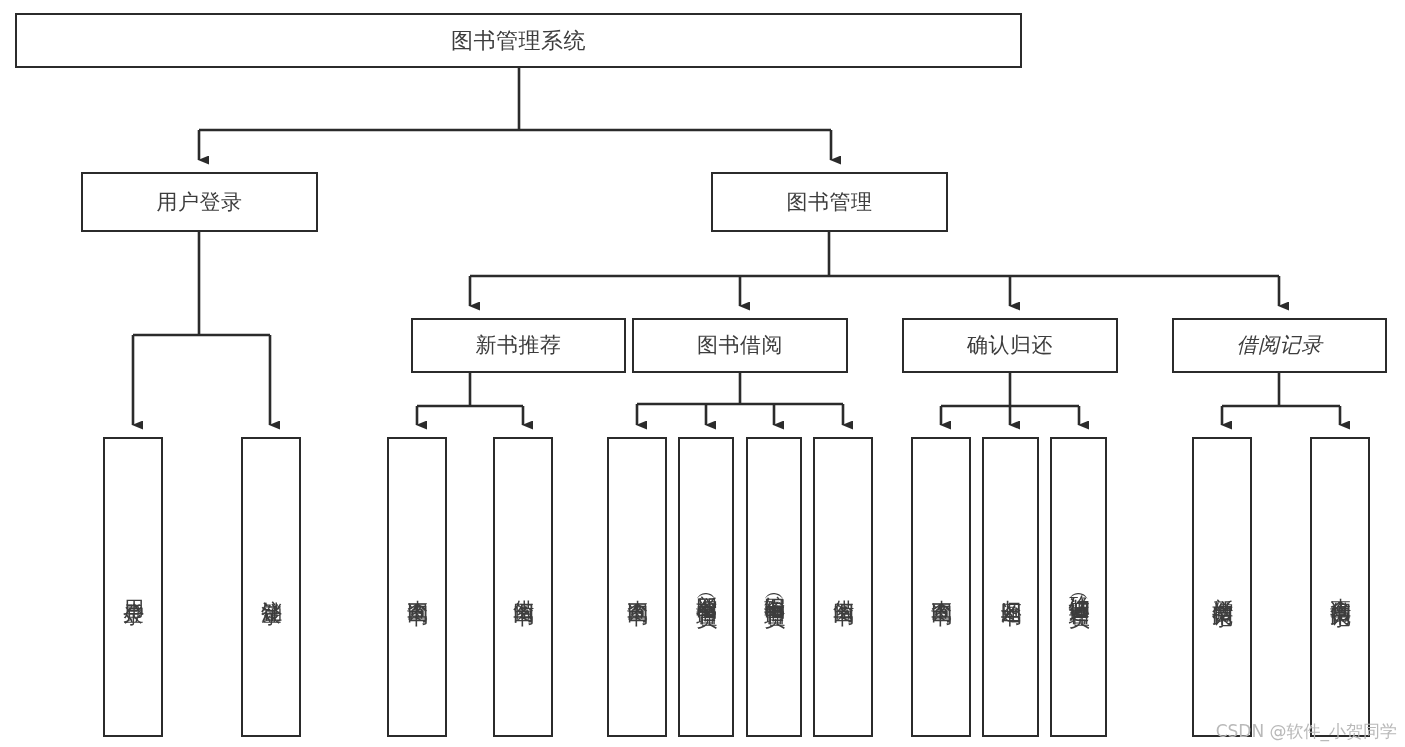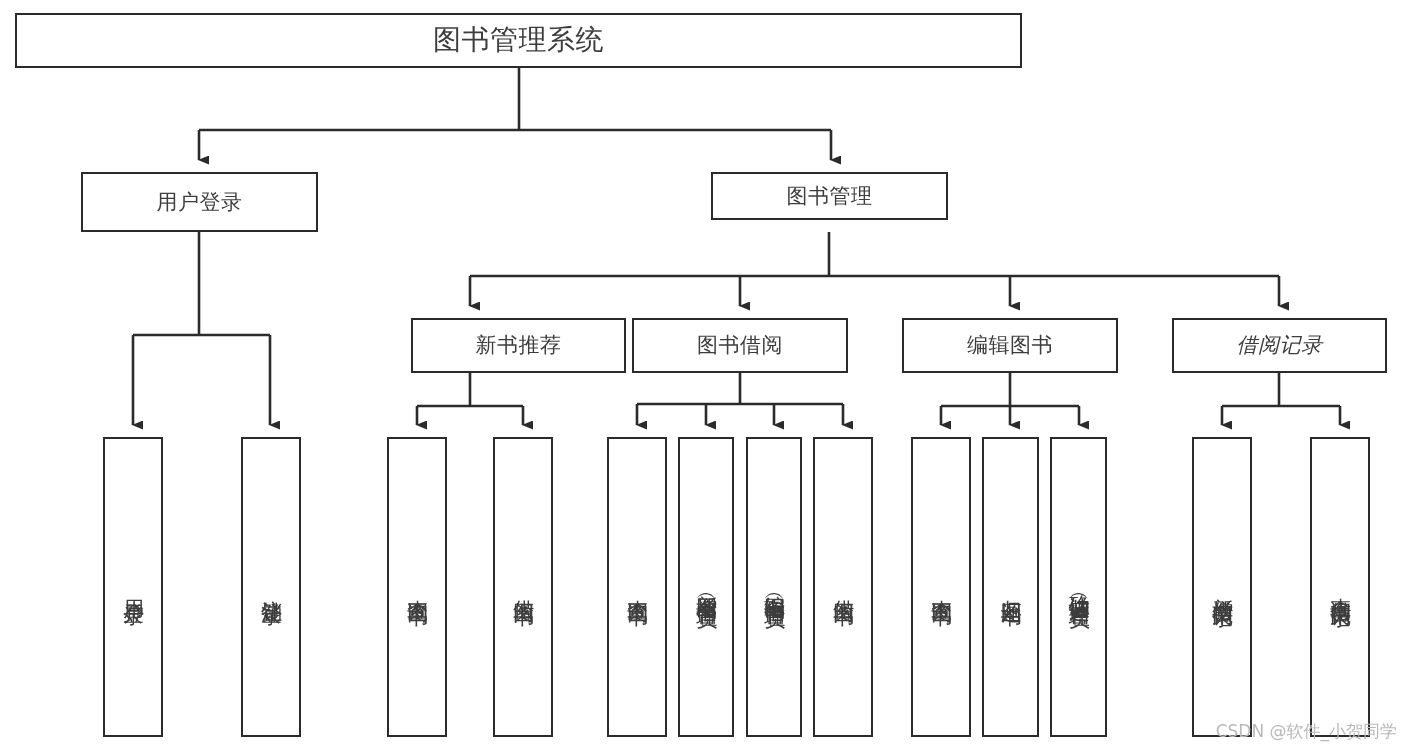--- a/index.html
+++ b/index.html
@@ -23,21 +23,21 @@
   }
   .node .lbl{
     display:block;
     line-height:1.08;
     letter-spacing:0.5px;
     white-space:pre;
     text-align:center;
   }
   
   .h-node .lbl{font-size:21px;}
-  .root .lbl{font-size:28px;}
+  .root .lbl{font-size:22px;}
 
   
   .v-node{align-items:center;justify-content:center;}
   .v-node .lbl{
     writing-mode:vertical-rl;
     text-orientation:upright;
     font-size:21px;
     letter-spacing:2px;
     line-height:1.02;
   }
@@ -109,32 +109,32 @@
     </g>
   </svg>
 
   <div class="node h-node root" style="left:15px;top:13px;width:1007px;height:55px;">
     <span class="lbl">图书管理系统</span>
   </div>
 
   <div class="node h-node" style="left:81px;top:172px;width:237px;height:60px;">
     <span class="lbl">用户登录</span>
   </div>
-  <div class="node h-node" style="left:711px;top:172px;width:237px;height:48px;">
+  <div class="node h-node" style="left:711px;top:172px;width:237px;height:60px;">
     <span class="lbl">图书管理</span>
   </div>
 
   <div class="node h-node" style="left:376px;top:318px;width:215px;height:55px;margin-left:35px;">
     <span class="lbl">新书推荐</span>
   </div>
   <div class="node h-node" style="left:632px;top:318px;width:216px;height:55px;justify-content:center;">
     <span class="lbl">图书借阅</span>
   </div>
   <div class="node h-node" style="left:902px;top:318px;width:216px;height:55px;">
-    <span class="lbl">编辑图书</span>
+    <span class="lbl">确认归还</span>
   </div>
   <div class="node h-node" style="left:1172px;top:318px;width:215px;height:55px;font-style:italic;">
     <span class="lbl">借阅记录</span>
   </div>
 
   <div class="node v-node" style="left:103px;top:437px;width:60px;height:300px;">
     <span class="lbl">用户登录</span>
   </div>
   <div class="node v-node" style="left:241px;top:437px;width:60px;height:300px;">
     <span class="lbl">注销登录</span>

